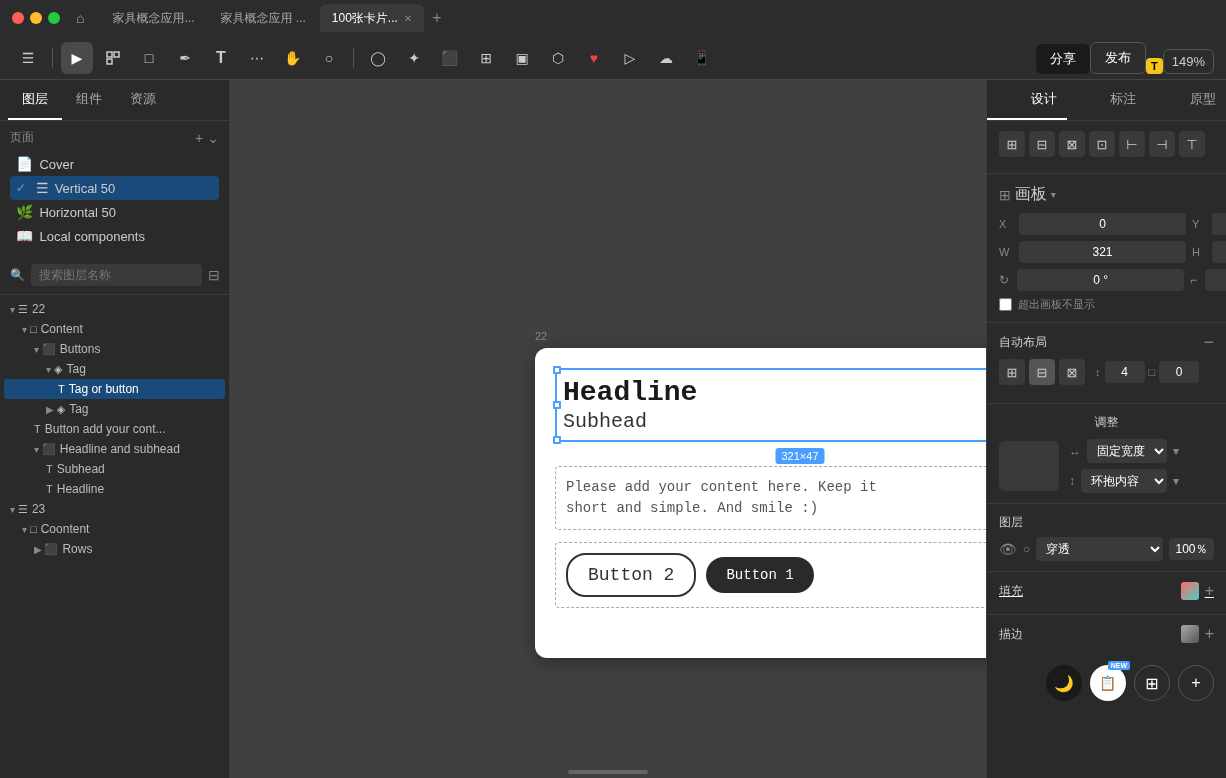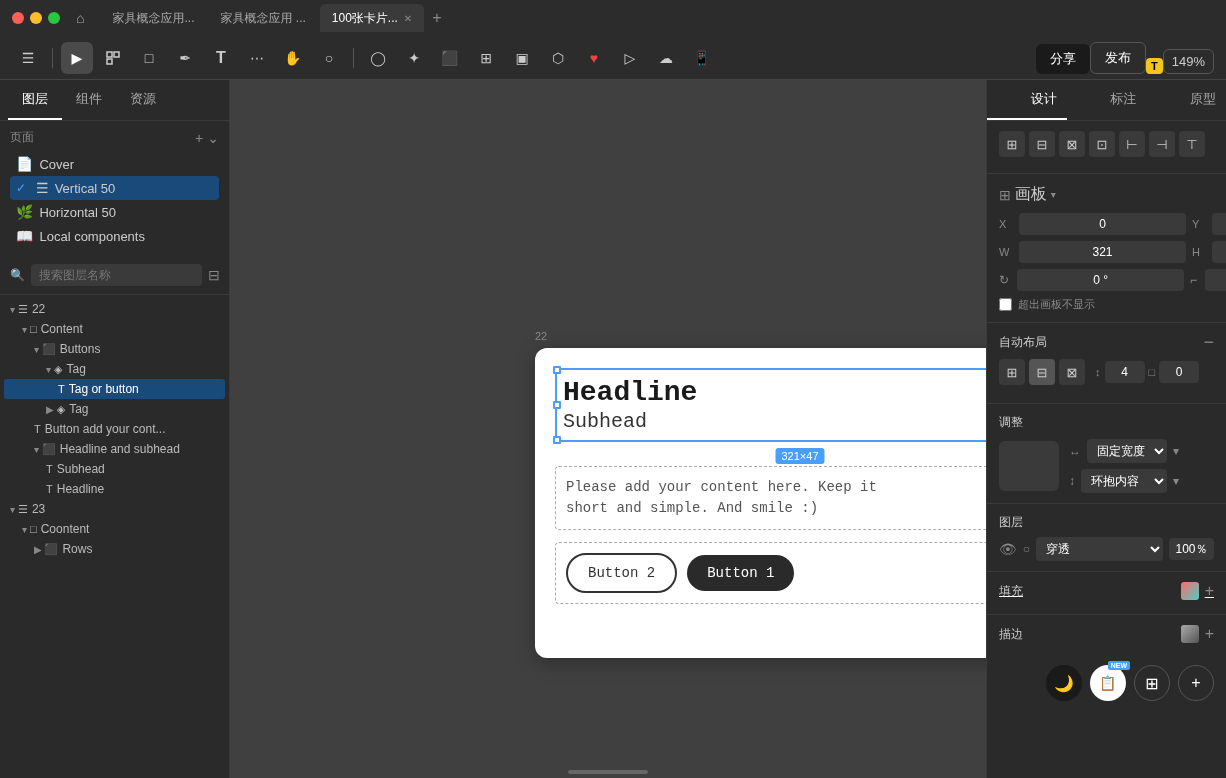--- a/index.html
+++ b/index.html
@@ -229,21 +229,21 @@
       font-family: 'Courier New', monospace;
       line-height: 1.5;
     }
     .card-buttons { display: flex; gap: 10px; align-items: center; }
     .card-btn-outline {
       padding: 10px 20px;
       border-radius: 20px;
       border: 2px solid #333;
       background: #fff;
       color: #333;
-      font-size: 14px;
+      font-size: 18px;
       cursor: pointer;
       font-family: 'Courier New', monospace;
     }
     .card-btn-filled {
       padding: 10px 20px;
       border-radius: 20px;
       border: none;
       background: #2a2a2a;
       color: #fff;
       font-size: 14px;
@@ -351,21 +351,21 @@
       align-items: center;
       justify-content: center;
       font-size: 13px;
     }
     .layout-btn.active { background: #555; }
 
     .adjust-section { padding: 10px 12px; border-bottom: 1px solid #3a3a3a; }
     .adjust-header {
       display: flex;
       align-items: center;
-      justify-content: flex-start;
+      justify-content: center;
       margin-bottom: 8px;
     }
     .canvas-preview {
       width: 60px;
       height: 50px;
       background: #3a3a3a;
       border-radius: 6px;
     }
     .adjust-options {
       display: flex;

